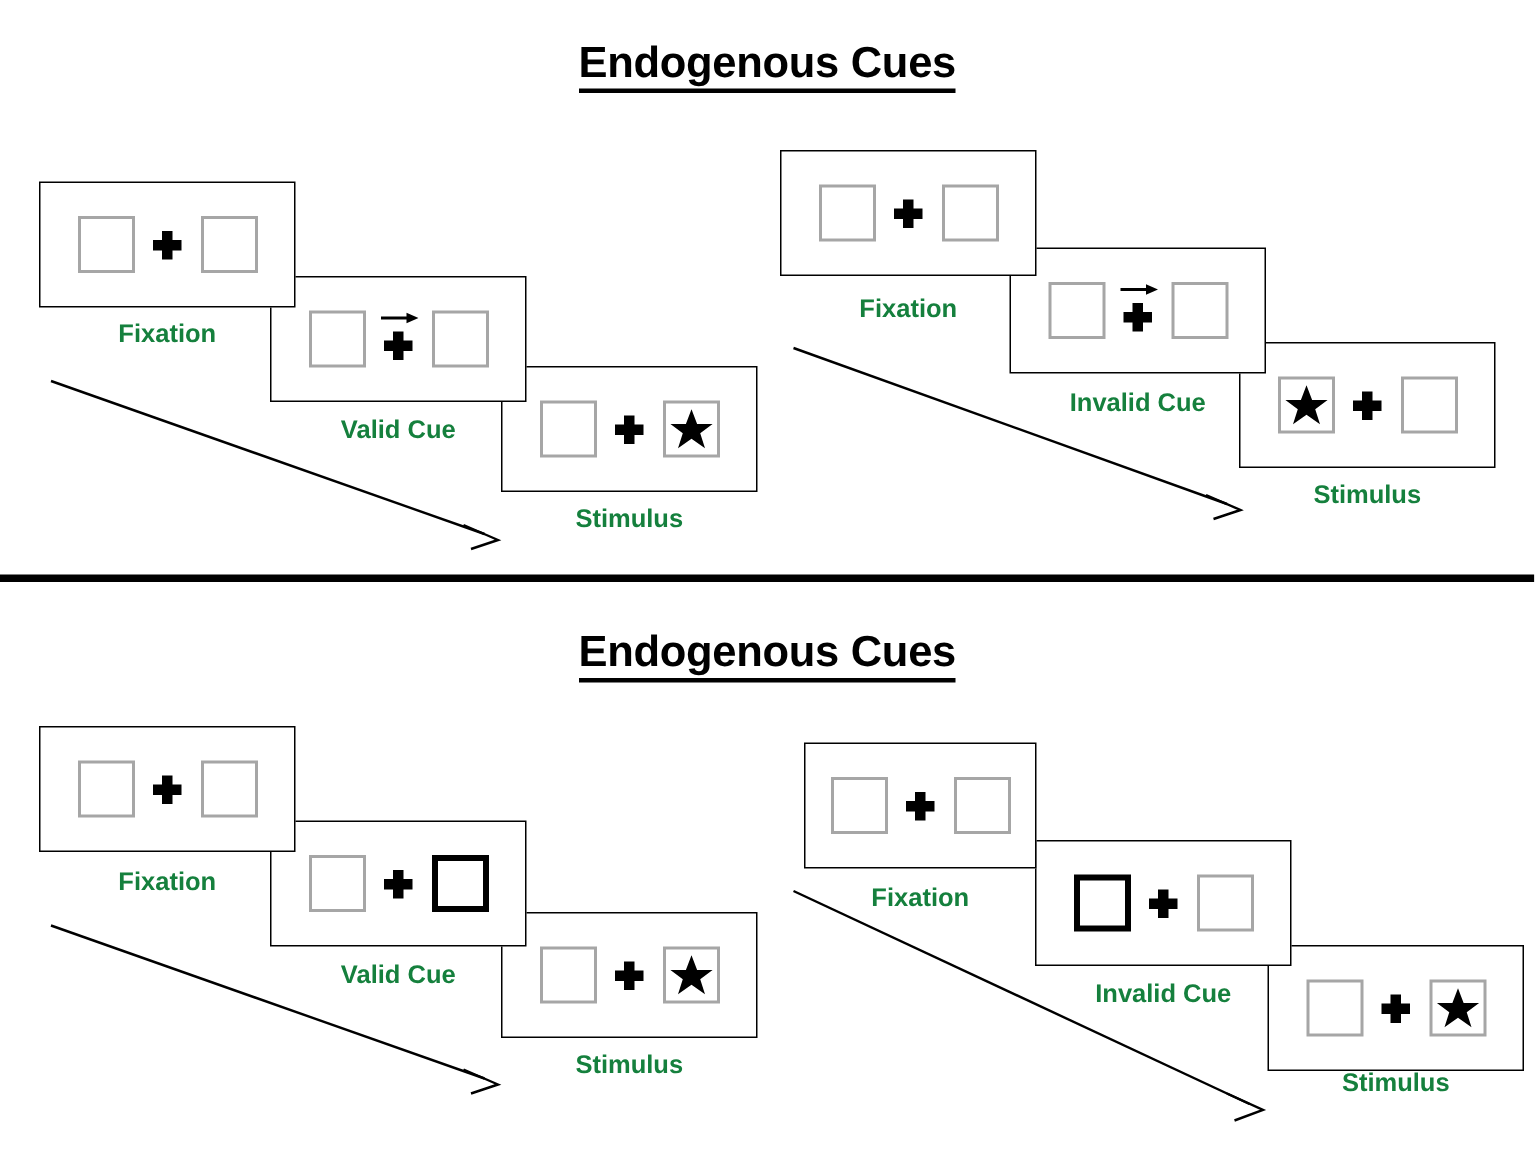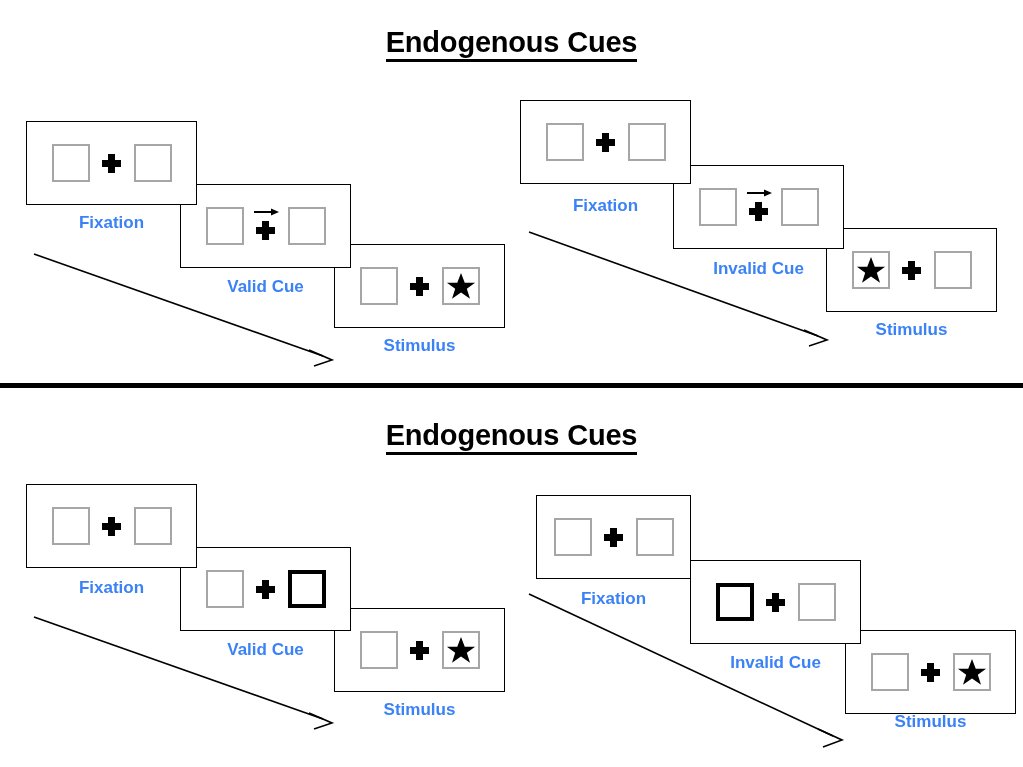--- a/index.html
+++ b/index.html
@@ -133,21 +133,21 @@
     width: 26px;
     height: 9px;
   }
 
   
   .stage-label {
     position: absolute;
     font-weight: bold;
     font-size: 17px;
     line-height: 20px;
-    color: #3b82f6;
+    color: #15803d;
     white-space: nowrap;
     text-align: center;
   }
 
   
   .flow-arrow {
     position: absolute;
     pointer-events: none;
   }
 </style>

